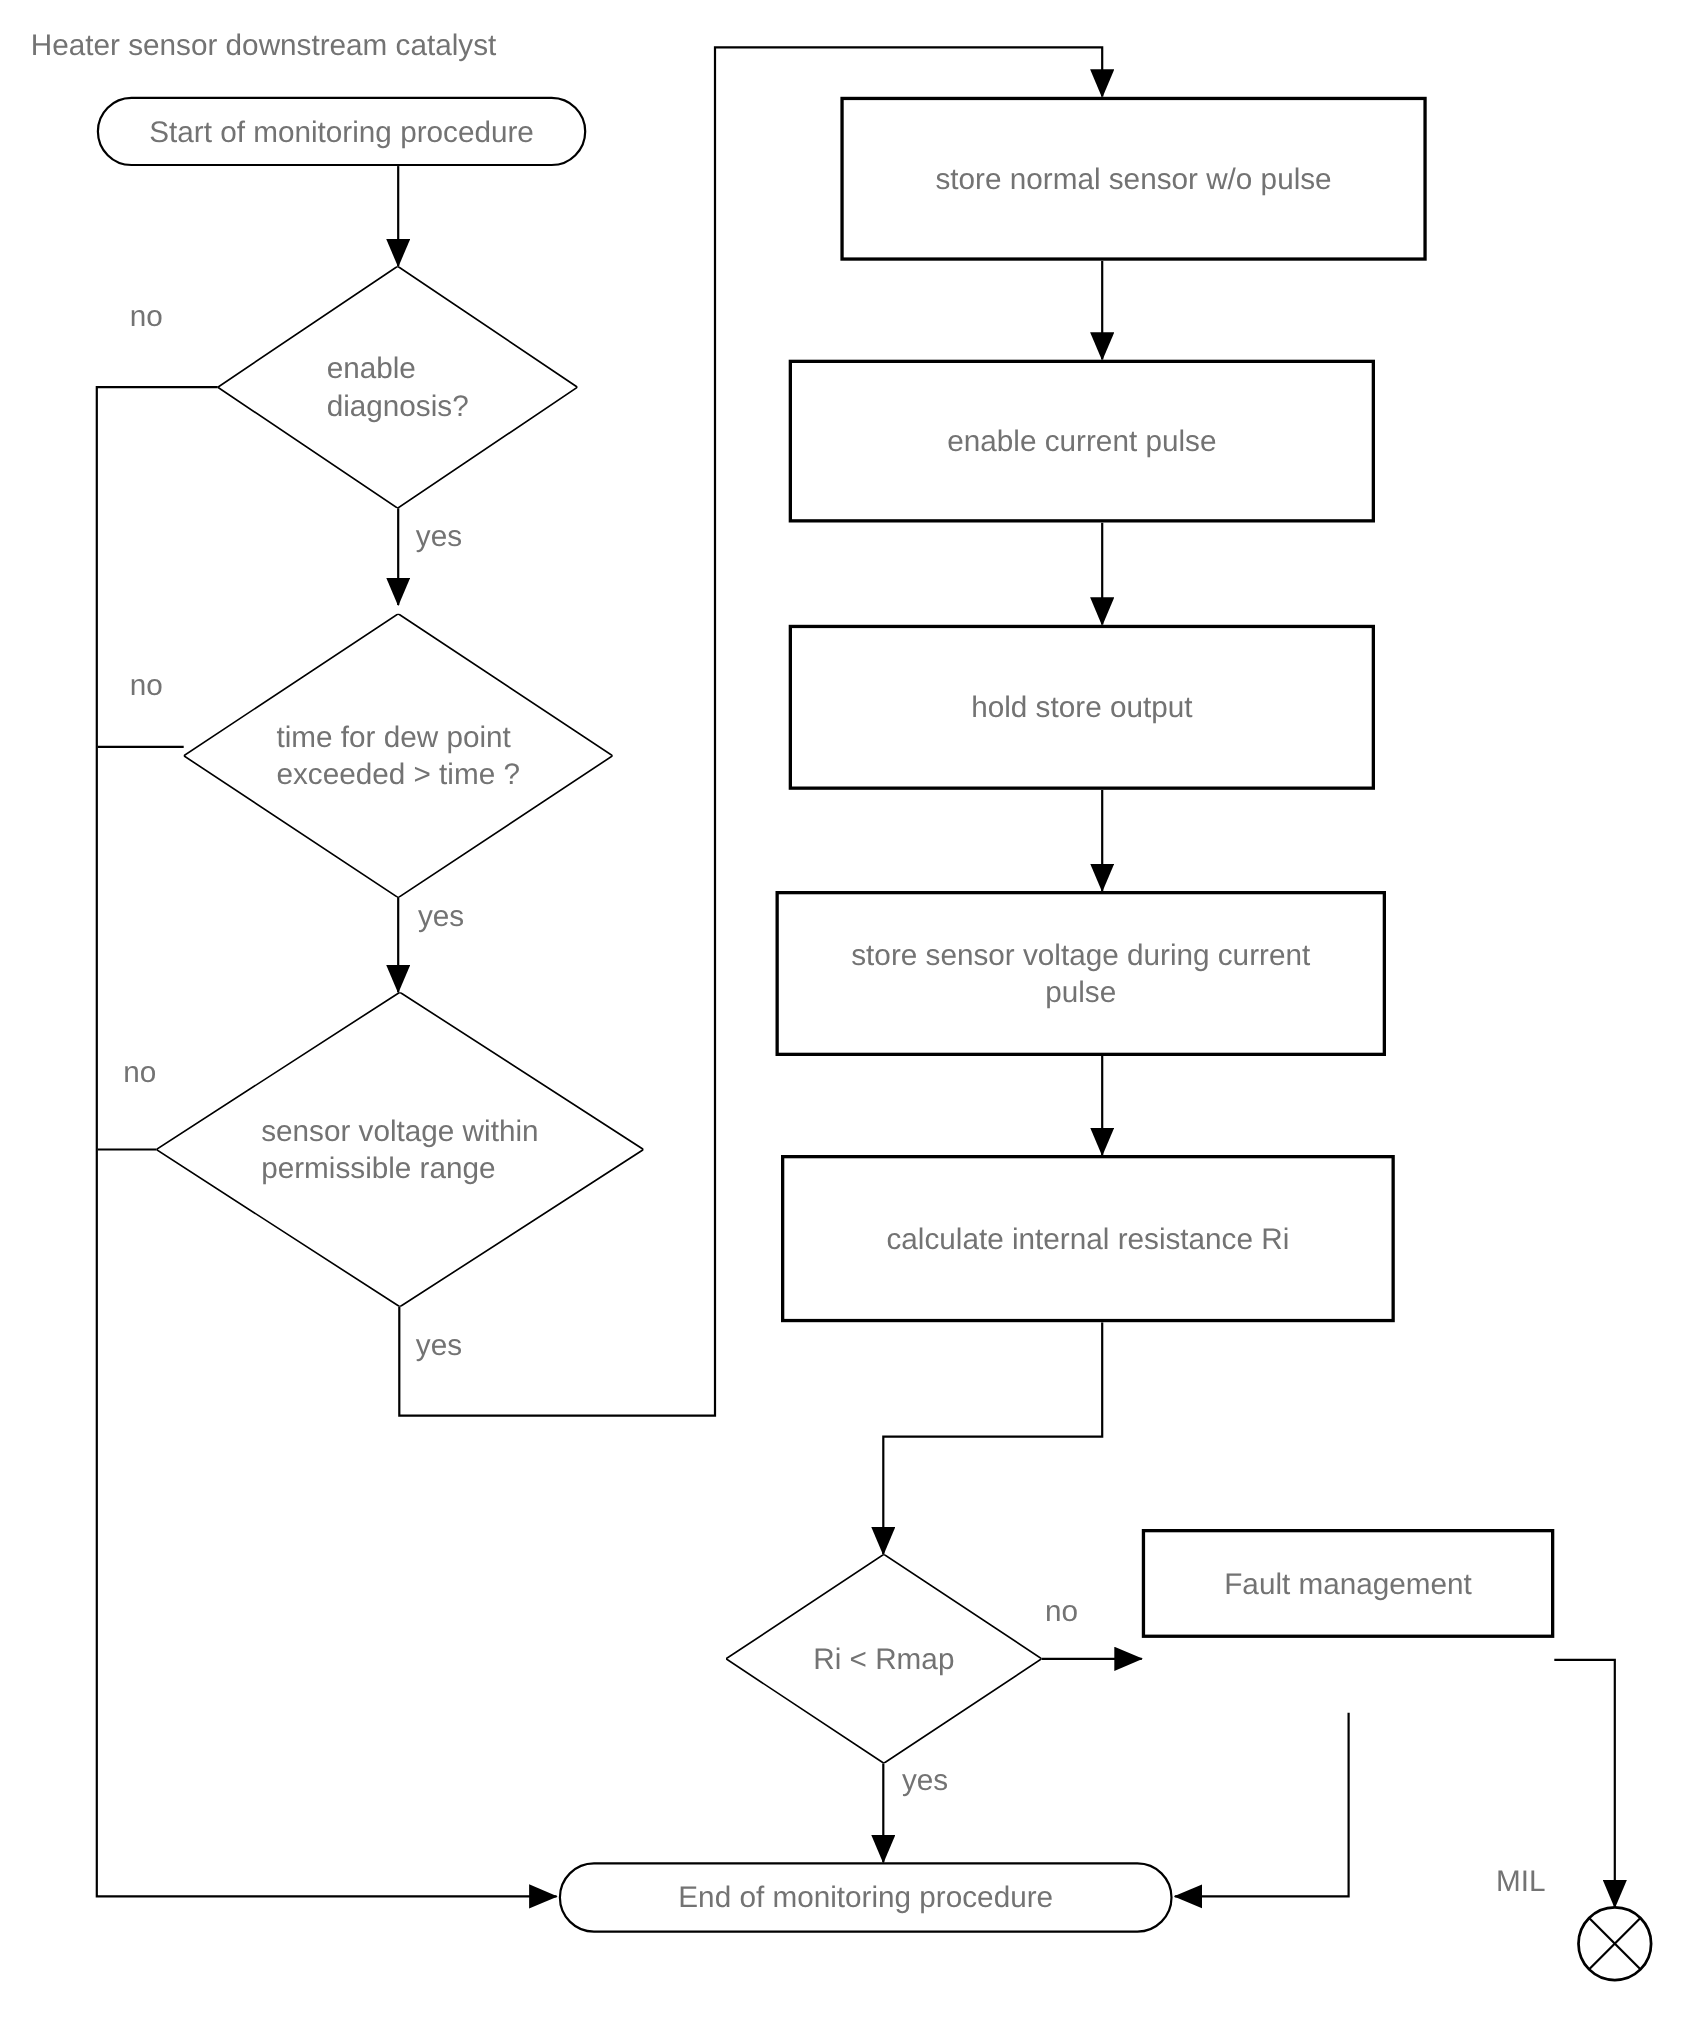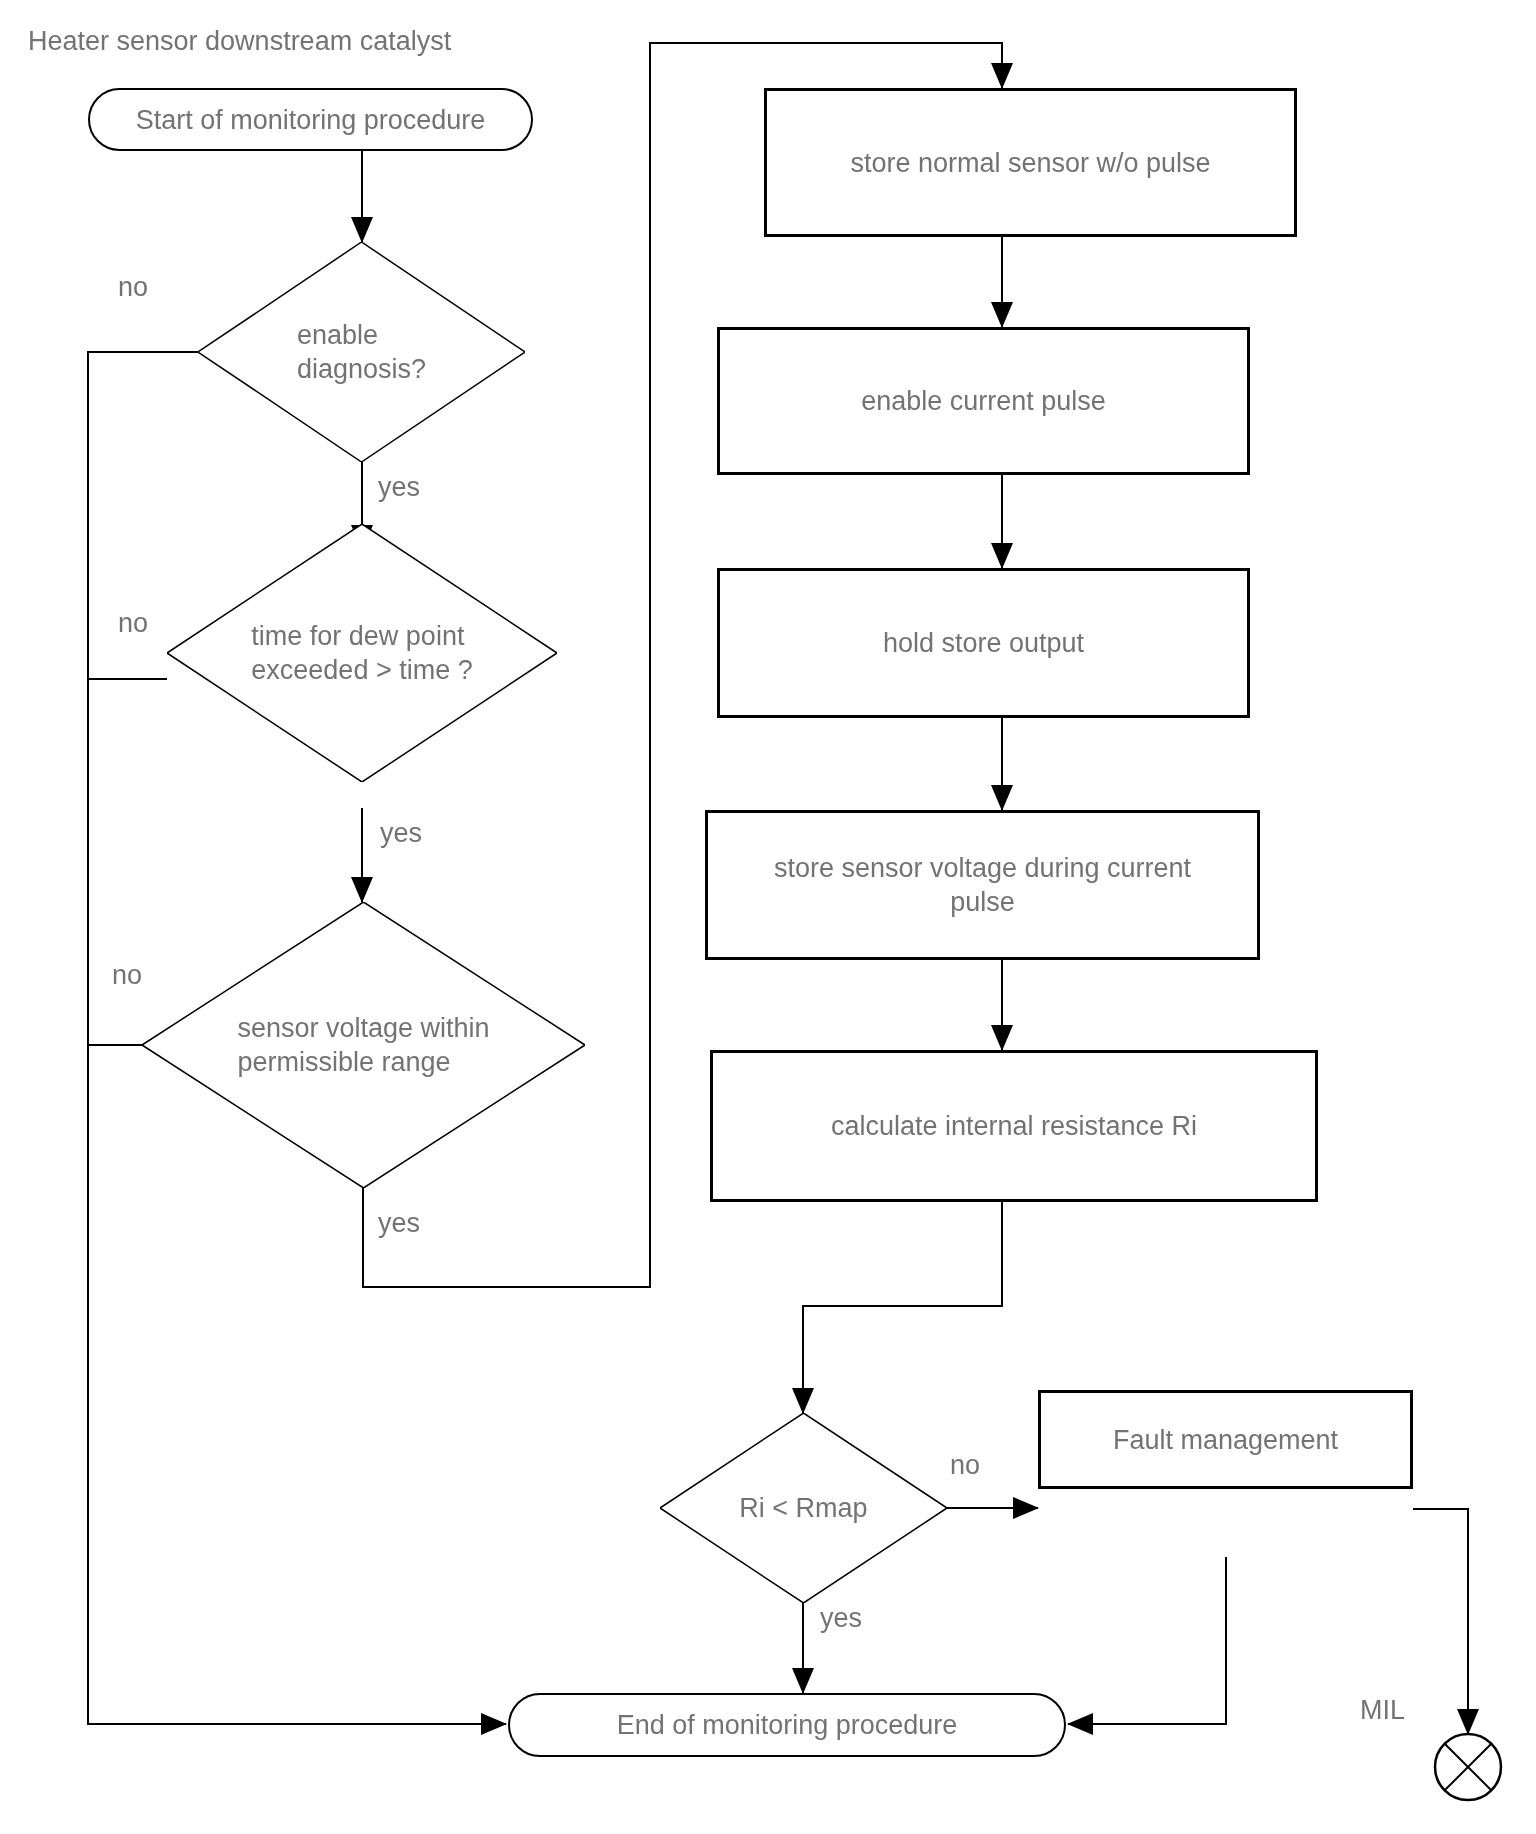--- a/index.html
+++ b/index.html
@@ -110,21 +110,21 @@
   <div class="node terminator" style="left:88px; top:88px; width:445px; height:63px;">Start of monitoring procedure</div>
 
   <div class="decision" style="left:198px; top:242px; width:327px; height:220px;">
     <svg viewBox="0 0 100 100" preserveAspectRatio="none">
       <polygon points="50,0 100,50 50,100 0,50" fill="#ffffff" stroke="#000000" stroke-width="1.5" vector-effect="non-scaling-stroke"></polygon>
     </svg>
     <div class="dtext">enable
 diagnosis?</div>
   </div>
 
-  <div class="decision" style="left:167px; top:524px; width:390px; height:258px;">
+  <div class="decision" style="left:167px; top:558px; width:390px; height:258px;">
     <svg viewBox="0 0 100 100" preserveAspectRatio="none">
       <polygon points="50,0 100,50 50,100 0,50" fill="#ffffff" stroke="#000000" stroke-width="1.5" vector-effect="non-scaling-stroke"></polygon>
     </svg>
     <div class="dtext">time for dew point
 exceeded &gt; time ?</div>
   </div>
 
   <div class="decision" style="left:142px; top:902px; width:443px; height:286px;">
     <svg viewBox="0 0 100 100" preserveAspectRatio="none">
       <polygon points="50,0 100,50 50,100 0,50" fill="#ffffff" stroke="#000000" stroke-width="1.5" vector-effect="non-scaling-stroke"></polygon>
@@ -135,21 +135,21 @@
 
   <div class="node process" style="left:717px; top:88px; width:533px; height:149px;margin-left:47px;">store normal sensor w/o pulse</div>
 
   <div class="node process" style="left:717px; top:327px; width:533px; height:148px;">enable current pulse</div>
 
   <div class="node process" style="left:717px; top:568px; width:533px; height:150px;">hold store output</div>
 
   <div class="node process" style="left:705px; top:810px; width:555px; height:150px;">store sensor voltage during current
 pulse</div>
 
-  <div class="node process" style="left:710px; top:1050px; width:608px; height:152px;">calculate internal resistance Ri</div>
+  <div class="node process" style="left:710px; top:1050px; width:558px; height:152px;">calculate internal resistance Ri</div>
 
   <div class="decision" style="left:660px; top:1413px; width:287px; height:190px;">
     <svg viewBox="0 0 100 100" preserveAspectRatio="none">
       <polygon points="50,0 100,50 50,100 0,50" fill="#ffffff" stroke="#000000" stroke-width="1.5" vector-effect="non-scaling-stroke"></polygon>
     </svg>
     <div class="dtext">Ri &lt; Rmap</div>
   </div>
 
   <div class="node process" style="left:1038px; top:1390px; width:375px; height:99px;">Fault management</div>
 

